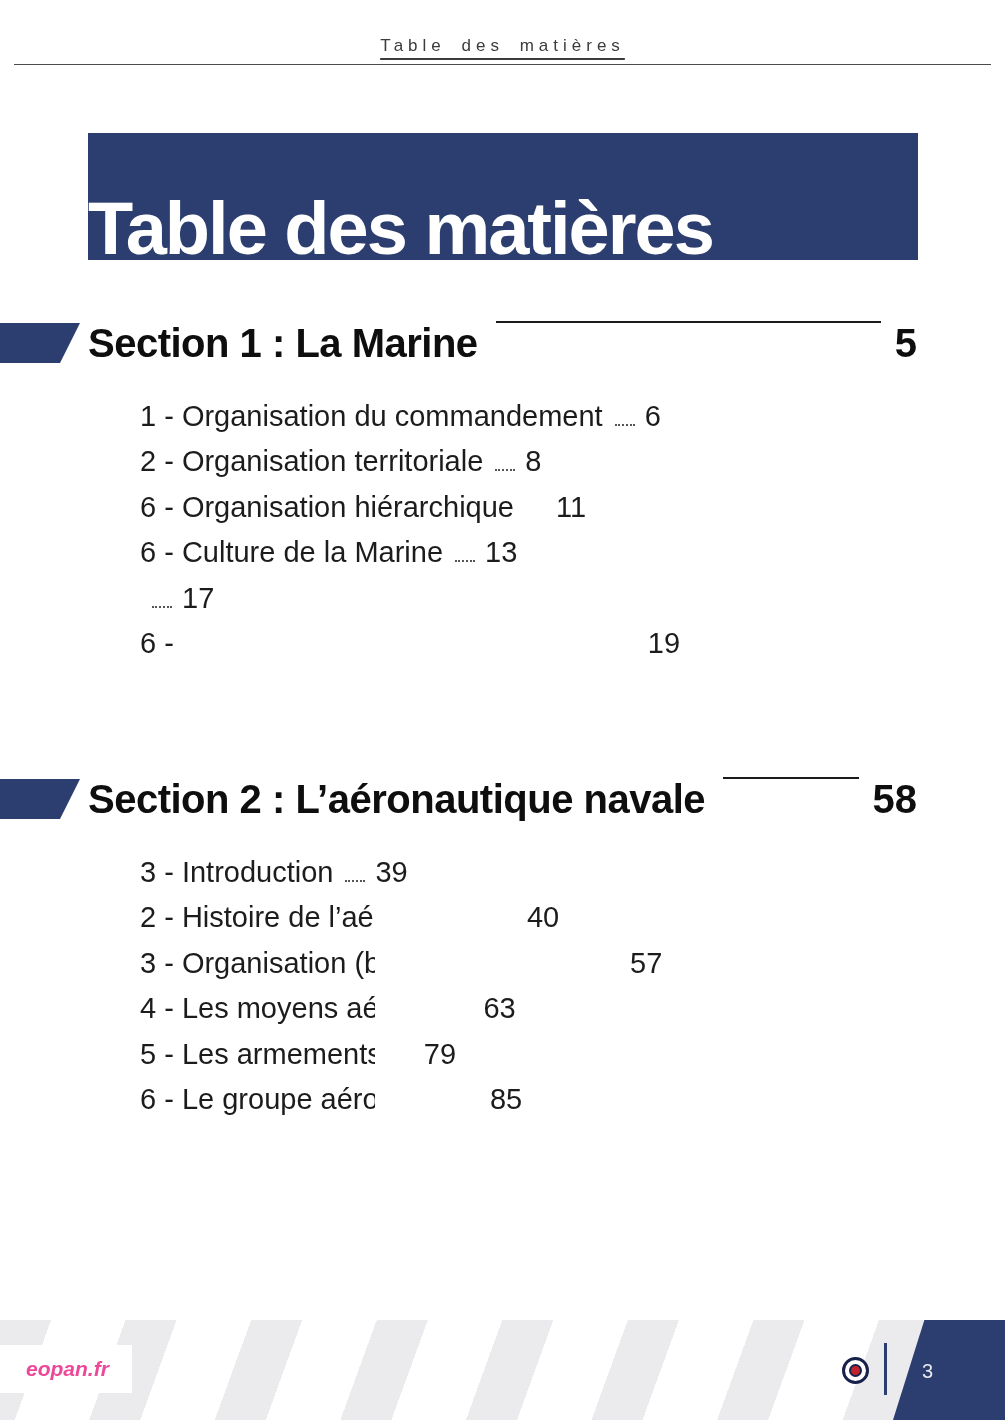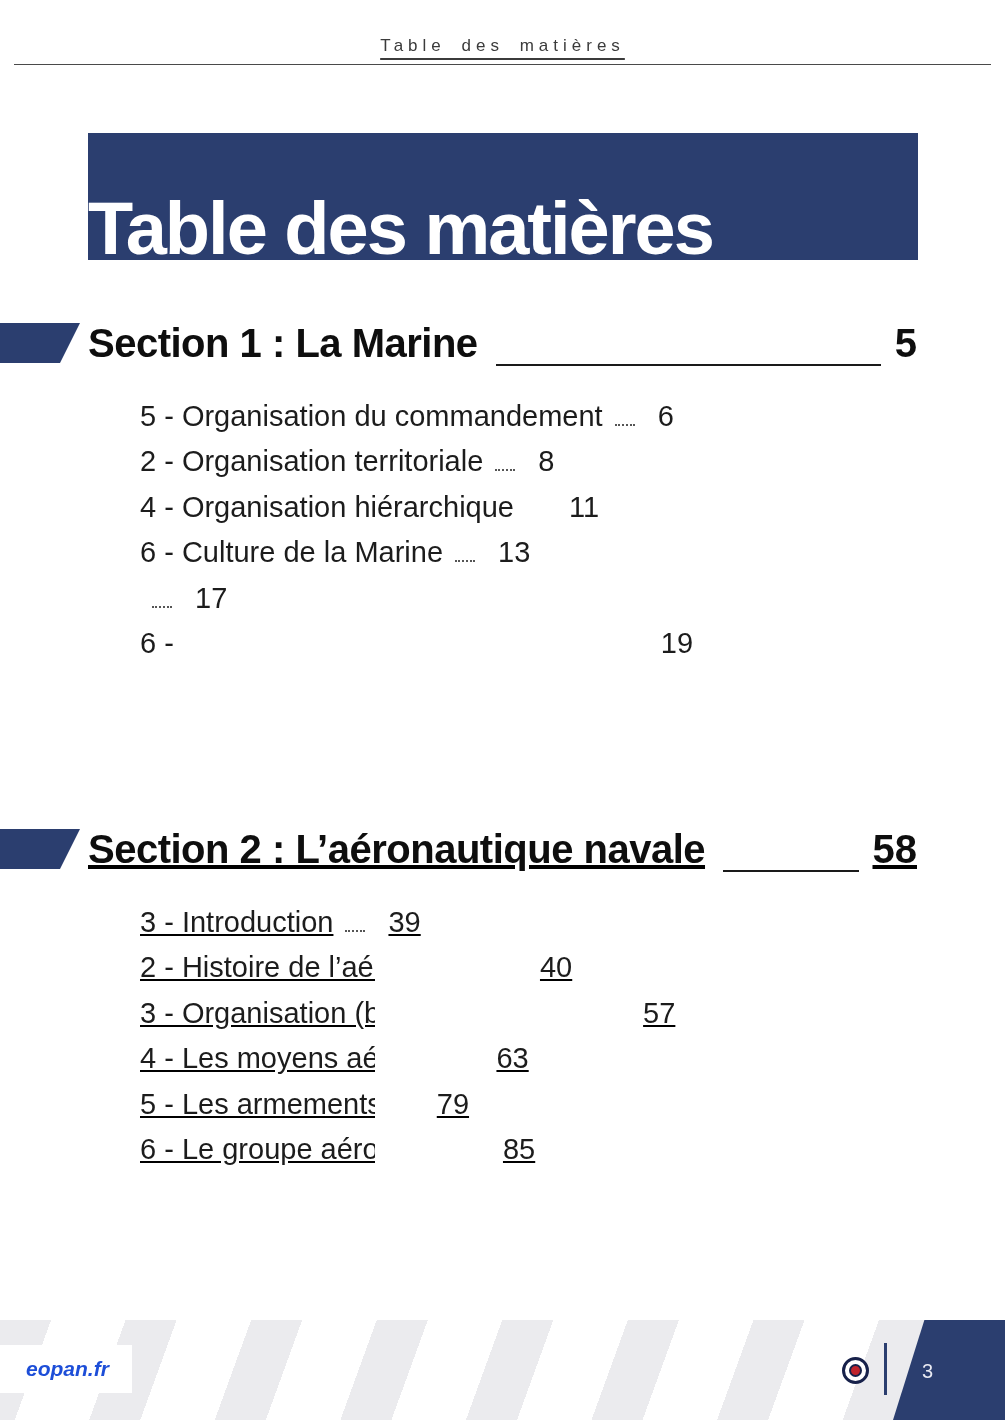--- a/index.html
+++ b/index.html
@@ -1,54 +1,54 @@
 <!DOCTYPE html>
 <html style="--navy: #2b3e6f;"><head>
 <meta charset="utf-8">
 <style>
   :root { --navy:#2b3e6f; --ink:#1c1c1c; }
   * { margin:0; padding:0; box-sizing:border-box; }
   html,body { background:#fff; }
   body { font-family:"Liberation Sans", sans-serif; }
-  .page { position:relative; width:1005px; height:1420px; background:#fff; overflow:hidden; margin:0 auto;padding-left:13px; }
+  .page { position:relative; width:1005px; height:1420px; background:#fff; overflow:hidden; margin:0 auto; }
 
   
   .running-head { position:absolute; top:36px; left:0; right:0; text-align:center;
     font-size:17px; letter-spacing:5px; word-spacing:6px; color:#3b3b3b;
     text-decoration:underline; text-underline-offset:7px; text-decoration-thickness:1.5px; }
   .top-rule { position:absolute; top:64px; left:14px; right:14px; border-top:1.5px solid #4a4a4a; }
 
   
   .banner { position:absolute; left:88px; top:133px; width:830px; height:127px; background:var(--navy); }
   .banner-title { position:absolute; left:0; bottom:-6px; color:#fff; font-weight:bold;
     font-size:74px; letter-spacing:-2px; line-height:1; white-space:nowrap; }
 
   
   .section { position:absolute; left:0; width:100%; }
   .section-0 { top:320px; }
-  .section-1 { top:826px;text-decoration:underline; }
+  .section-1 { top:776px; }
   .section-head { display:flex; align-items:center; height:46px; padding-right:88px; }
   .flag { width:80px; height:40px; background:var(--navy); margin-right:8px; flex:0 0 auto;
     clip-path:polygon(0 0,100% 0,75% 100%,0 100%); }
   .section-title { font-size:40px; font-weight:bold; color:#0e0e0e; letter-spacing:-0.5px; white-space:nowrap; }
-  .head-row { display:flex; align-items:flex-end; flex:1; }
+  .head-row { display:flex; align-items:flex-start; flex:1; }
   .sec-leader { flex:1; height:0; border-bottom:2px solid #1a1a1a; margin:0 14px 0 18px; min-width:26px; }
   .sec-page { font-size:40px; font-weight:bold; color:#0e0e0e; }
   .items { margin-top:34px; padding-left:140px; padding-right:105px; }
   .item { display:flex; align-items:baseline; height:45.4px; }
   .item .label { font-size:29px; color:var(--ink); white-space:nowrap; }
   .item .leader { flex:1; height:0; border-bottom:2px dotted #555; margin:0 10px 0 12px; min-width:20px; }
   .item .page { font-size:29px; color:var(--ink); }
 
   
   .footer-band { position:absolute; left:0; bottom:0; width:100%; height:100px;
     background:repeating-linear-gradient(110deg, #ebebee 0 48px, #ffffff 48px 118px); }
   .site-box { position:absolute; left:0; bottom:27px; width:132px; height:48px; background:#fff;
     display:flex; align-items:center; }
-  .site-text { font-size:21px; font-weight:bold; font-style:italic; color:#1d4ed8; padding-left:26px; }
+  .site-text { font-size:21px; font-weight:bold; font-style:italic; color:#ec4899; padding-left:26px; }
   .footer-logo { position:absolute; right:136px; bottom:36px; width:27px; height:27px; border-radius:50%;
     border:3px solid #17214a; background:#fff; }
   .footer-logo::after { content:""; position:absolute; inset:4px; border-radius:50%;
     background:#c0232c; border:2px solid #17214a; }
   .footer-divider { position:absolute; right:118px; bottom:25px; width:3px; height:52px; background:var(--navy); }
   .corner { position:absolute; right:0; bottom:0; width:112px; height:100px; background:var(--navy);
     clip-path:polygon(28% 0,100% 0,100% 100%,0 100%); }
   .page-num { position:absolute; right:72px; bottom:37px; color:#e9eaf2; font-size:20px; z-index:2; }
 </style>
 </head>
@@ -68,33 +68,33 @@
     <div class="section-head">
       <div class="flag"></div>
       <div class="head-row">
         <span class="section-title">Section 1 : La Marine</span>
         <span class="sec-leader"></span>
         <span class="sec-page">5</span>
       </div>
     </div>
     <div class="items">
   <div class="item">
-    <span class="label">5 - Organisation du commandement</span>
+    <span class="label">1 - Organisation du commandement</span>
     <span class="leader"></span>
     <span class="page">6</span>
   </div>
 
   <div class="item">
     <span class="label">2 - Organisation territoriale</span>
     <span class="leader"></span>
     <span class="page">8</span>
   </div>
 
   <div class="item">
-    <span class="label">4 - Organisation hiérarchique</span>
+    <span class="label">6 - Organisation hiérarchique</span>
     <span class="leader"></span>
     <span class="page">11</span>
   </div>
 
   <div class="item">
     <span class="label">6 - Culture de la Marine</span>
     <span class="leader"></span>
     <span class="page">13</span>
   </div>
 

